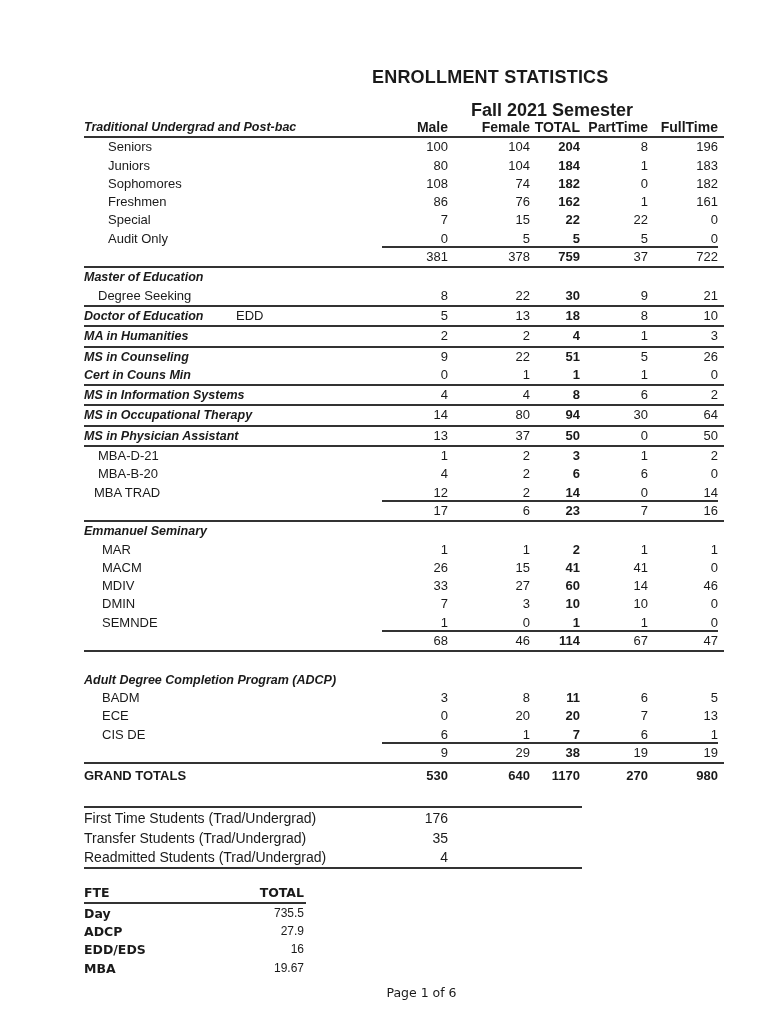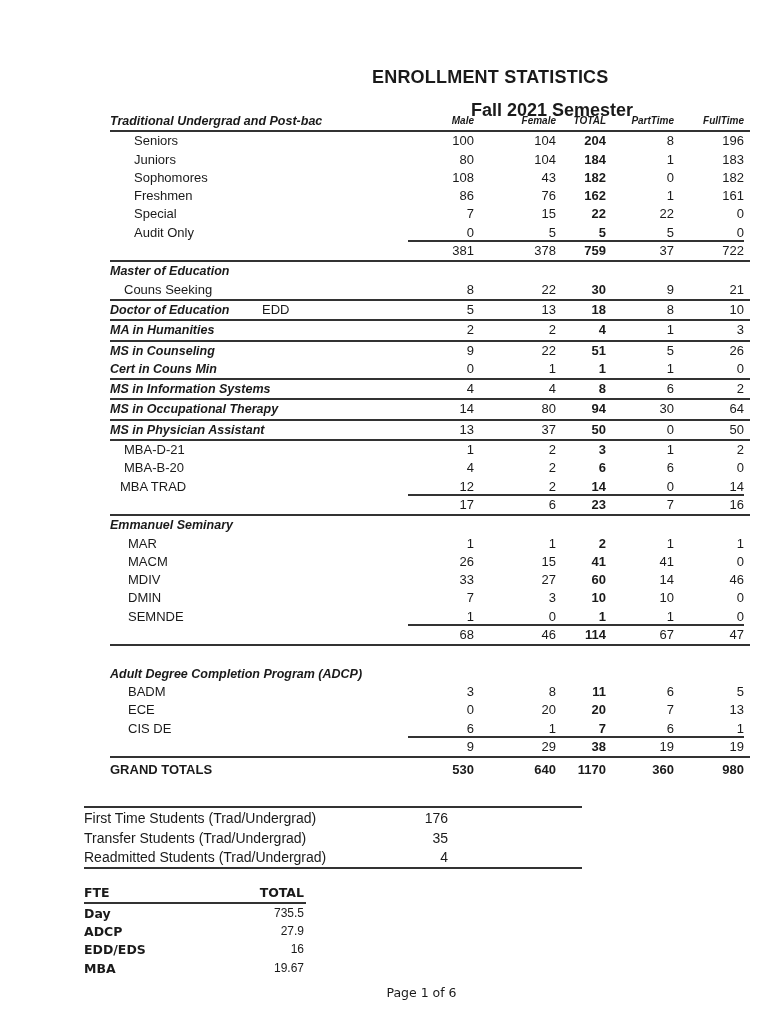--- a/index.html
+++ b/index.html
@@ -2,36 +2,36 @@
 <html><head>
 <meta charset="utf-8">
 <style>
   html, body { margin:0; padding:0; background:#ffffff; }
   body { width:779px; height:1024px; position:relative; overflow:hidden;
          font-family:"Liberation Sans", sans-serif; color:#1a1a1a; }
   .title { position:absolute; left:372px; top:67px; width:360px; text-align:left;
            font-size:18px; font-weight:bold; letter-spacing:0.2px; }
   .subtitle { position:absolute; left:372px; top:100px; width:360px; text-align:center;
               font-size:18px; font-weight:bold; }
-  #table { position:absolute; left:84px; top:112px; width:640px;margin-left:26px; }
+  #table { position:absolute; left:84px; top:118px; width:640px; }
   .row { position:relative; height:18.3px; font-size:13px; line-height:18px; }
   .row .lbl { position:absolute; left:0; top:0; white-space:nowrap; }
   .row .lbl.ind1 { left:24px; }
   .row .lbl.ind2 { left:14px; }
   .row .lbl.ind3 { left:18px; }
   .row .lbl.ind4 { left:10px; }
   .row .lbl.hdr { font-weight:bold; font-style:italic; font-size:12.5px; }
   .row .extra { position:absolute; left:152px; top:0; }
   .cell { position:absolute; top:0; text-align:right; }
   .c0 { right:276px; } 
   .c1 { right:194px; } 
   .c2 { right:144px; font-weight:bold; } 
   .c3 { right:76px; } 
   .c4 { right:6px; } 
-  .colhdr .cell, .colhdr .lbl { font-weight:bold; font-size:10px;font-style:italic; }
+  .colhdr .cell, .colhdr .lbl { font-weight:bold; font-size:14px; }
   .colhdr .c2 { font-weight:bold; }
   .rule-full { border-bottom:2px solid #333; }
   .rule-sub::after { content:""; position:absolute; left:298px; right:6px; bottom:0; border-bottom:2px solid #333; }
   .grand { height:24px; line-height:24px; }
   .grand .lbl, .grand .cell { font-weight:bold; font-size:13px; }
   .spacer { height:18.3px; }
   #extra-table { position:absolute; left:84px; top:806px; width:498px; border-top:2px solid #333; border-bottom:2px solid #333; }
   #extra-table .xrow { position:relative; height:19.5px; font-size:14px; line-height:20px; }
   #extra-table .xlbl { position:absolute; left:0; }
   #extra-table .xval { position:absolute; right:134px; }
@@ -72,21 +72,21 @@
         <span class="lbl ind1">Juniors</span>
         <span class="cell c0">80</span>
         <span class="cell c1">104</span>
         <span class="cell c2">184</span>
         <span class="cell c3">1</span>
         <span class="cell c4">183</span>
       </div>
       <div class="row">
         <span class="lbl ind1">Sophomores</span>
         <span class="cell c0">108</span>
-        <span class="cell c1">43</span>
+        <span class="cell c1">74</span>
         <span class="cell c2">182</span>
         <span class="cell c3">0</span>
         <span class="cell c4">182</span>
       </div>
       <div class="row">
         <span class="lbl ind1">Freshmen</span>
         <span class="cell c0">86</span>
         <span class="cell c1">76</span>
         <span class="cell c2">162</span>
         <span class="cell c3">1</span>
@@ -112,21 +112,21 @@
         <span class="cell c0">381</span>
         <span class="cell c1">378</span>
         <span class="cell c2">759</span>
         <span class="cell c3">37</span>
         <span class="cell c4">722</span>
       </div>
       <div class="row">
         <span class="lbl hdr">Master of Education</span>
       </div>
       <div class="row rule-full">
-        <span class="lbl ind2">Couns Seeking</span>
+        <span class="lbl ind2">Degree Seeking</span>
         <span class="cell c0">8</span>
         <span class="cell c1">22</span>
         <span class="cell c2">30</span>
         <span class="cell c3">9</span>
         <span class="cell c4">21</span>
       </div>
       <div class="row rule-full">
         <span class="lbl hdr">Doctor of Education</span>
         <span class="extra">EDD</span>
         <span class="cell c0">5</span>
@@ -297,21 +297,21 @@
         <span class="cell c1">29</span>
         <span class="cell c2">38</span>
         <span class="cell c3">19</span>
         <span class="cell c4">19</span>
       </div>
       <div class="row grand">
         <span class="lbl">GRAND TOTALS</span>
         <span class="cell c0">530</span>
         <span class="cell c1">640</span>
         <span class="cell c2">1170</span>
-        <span class="cell c3">360</span>
+        <span class="cell c3">270</span>
         <span class="cell c4">980</span>
       </div>
     </div>
 </div>
 
 <div id="extra-table">
   <div class="xrow">
     <span class="xlbl">First Time Students (Trad/Undergrad)</span>
     <span class="xval">176</span>
   </div>

